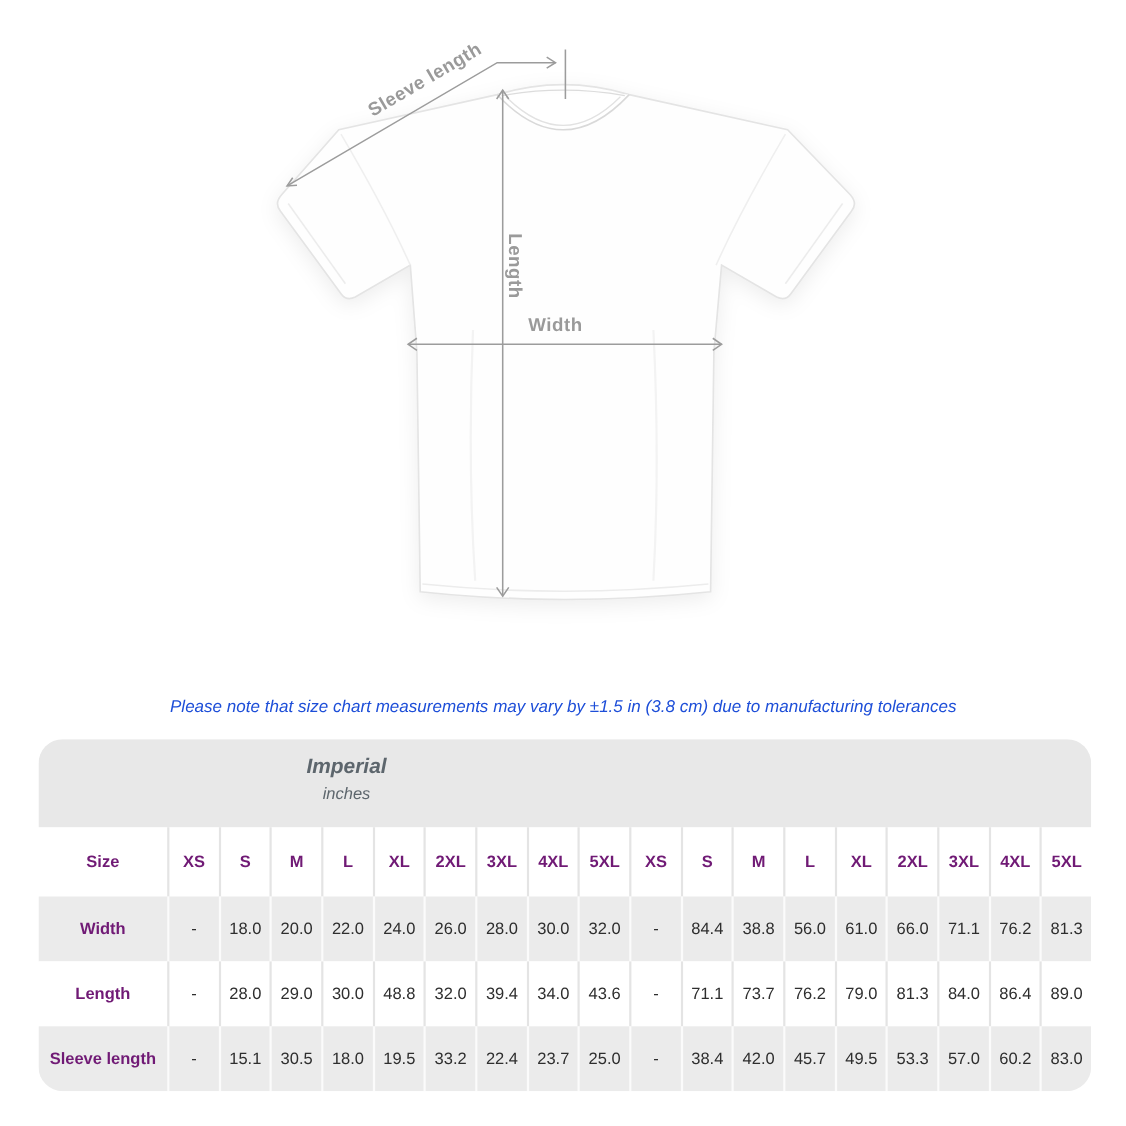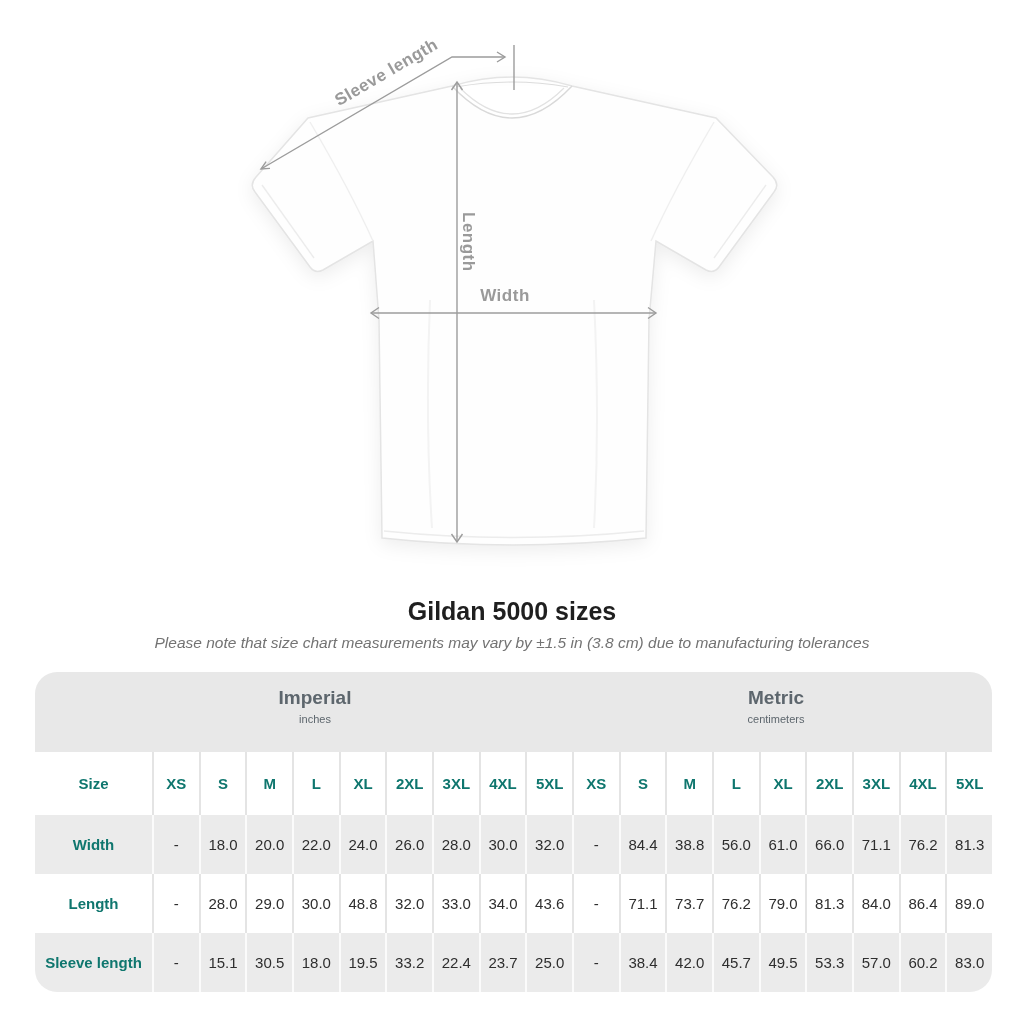--- a/index.html
+++ b/index.html
@@ -8,42 +8,42 @@
 
   
   .tee-svg{position:absolute;left:0;top:0;}
   .ann-line{stroke:#9c9c9c;stroke-width:1.4;fill:none;}
   .ann-text{fill:#9a9a9a;font-size:17px;font-weight:600;letter-spacing:.5px;}
 
   
   .chart-title{position:absolute;left:0;top:597px;width:1024px;margin:0;text-align:center;
                font-size:25px;font-weight:bold;color:#1f1f1f;}
   .chart-note{position:absolute;left:0;top:634px;width:1024px;margin:0;text-align:center;
-              font-style:italic;font-size:15.5px;color:#737373;}
+              font-style:italic;font-size:15.5px;color:#1d4ed8;}
 
   
   .size-table{position:absolute;left:35px;top:672px;width:957px;height:320px;
               border-radius:22px;overflow:hidden;}
   .band{position:relative;height:80px;background:#e8e8e8;}
   .unit-group{position:absolute;top:15px;width:300px;transform:translateX(-50%);text-align:center;
               color:#5d666d;}
-  .unit-group .gname{font-size:19px;font-weight:bold;}
-  .unit-group .gunit{font-size:11px;margin-top:4px;}
+  .unit-group .gname{font-size:19px;font-weight:bold;font-style:italic;}
+  .unit-group .gunit{font-size:15px;font-style:italic;margin-top:4px;}
   .g-imperial{left:280px;}
   .g-metric{left:741px;}
 
   .t-row{display:grid;grid-template-columns:117px repeat(18,1fr);}
   .r-size{height:63px;background:#ffffff;--div:#e4e4e4;}
   .r-data{height:59px;}
   .r-gray{background:#ebebeb;--div:#fbfbfb;}
   .r-white{background:#ffffff;--div:#e4e4e4;}
   .cell{display:flex;align-items:center;justify-content:center;
         font-size:15px;color:#2e2e2e;}
   .t-row .cell + .cell{border-left:2px solid var(--div);}
-  .cell.hd{font-weight:bold;color:#0f766e;}
+  .cell.hd{font-weight:bold;color:#701a75;}
 </style>
 </head>
 <body>
 
 <div class="page">
 
   <svg class="tee-svg" width="1024" height="595" viewBox="0 0 1024 595">
 
     <g>
       <path d="M 452 86 Q 512 68 572 86 L 716 118 L 773 177 Q 780 185 774 192
@@ -83,33 +83,28 @@
 
     <g>
       <path class="ann-line" d="M 505 57 L 452 57 L 261 169"></path>
       <path class="ann-line" d="M 497 52 L 505 57 L 497 62"></path>
       <path class="ann-line" d="M 270 168.4 L 261 169 L 266.1 161.6"></path>
       <path class="ann-line" d="M 514 45 L 514 90"></path>
       <text class="ann-text" transform="translate(389 77) rotate(-30.4)" text-anchor="middle">Sleeve length</text>
     </g>
   </svg>
 
-  <h1 class="chart-title">Gildan 5000 sizes</h1>
   <p class="chart-note">Please note that size chart measurements may vary by ±1.5 in (3.8 cm) due to manufacturing tolerances</p>
 
   <div class="size-table">
 
     <div class="band">
       <div class="unit-group g-imperial">
         <div class="gname">Imperial</div>
         <div class="gunit">inches</div>
-      </div>
-      <div class="unit-group g-metric">
-        <div class="gname">Metric</div>
-        <div class="gunit">centimeters</div>
       </div>
     </div>
 
     <div class="t-row r-size">
       <div class="cell hd">Size</div>
       <div class="cell hd">XS</div>
       <div class="cell hd">S</div>
       <div class="cell hd">M</div>
       <div class="cell hd">L</div>
       <div class="cell hd">XL</div>
@@ -151,21 +146,21 @@
     </div>
 
     <div class="t-row r-data r-white">
       <div class="cell hd">Length</div>
       <div class="cell">-</div>
       <div class="cell">28.0</div>
       <div class="cell">29.0</div>
       <div class="cell">30.0</div>
       <div class="cell">48.8</div>
       <div class="cell">32.0</div>
-      <div class="cell">33.0</div>
+      <div class="cell">39.4</div>
       <div class="cell">34.0</div>
       <div class="cell">43.6</div>
       <div class="cell">-</div>
       <div class="cell">71.1</div>
       <div class="cell">73.7</div>
       <div class="cell">76.2</div>
       <div class="cell">79.0</div>
       <div class="cell">81.3</div>
       <div class="cell">84.0</div>
       <div class="cell">86.4</div>

